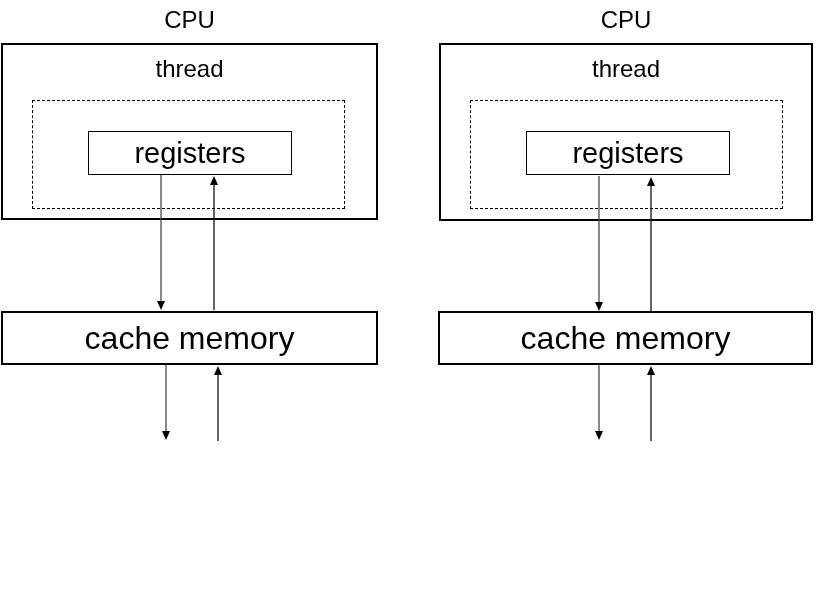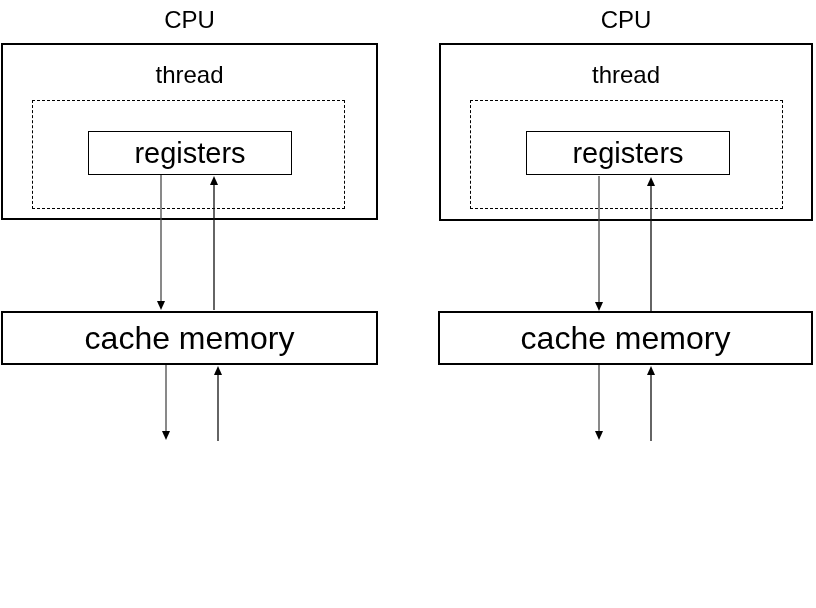--- a/index.html
+++ b/index.html
@@ -35,21 +35,21 @@
     position: absolute;
     top: 43px;
     box-sizing: border-box;
     border: 2px solid #000;
     background: #fff;
   }
   .cpu-box.b-left  { left: 1px;   width: 377px; height: 177px; }
   .cpu-box.b-right { left: 439px; width: 374px; height: 178px; }
 
   .thread-label {
-    margin-top: 16px;
+    margin-top: 10px;
     text-align: center;
     font-size: 24px;
     line-height: 28px;
   }
 
   
   .thread-dashed {
     position: absolute;
     left: 29px;
     top: 55px;

